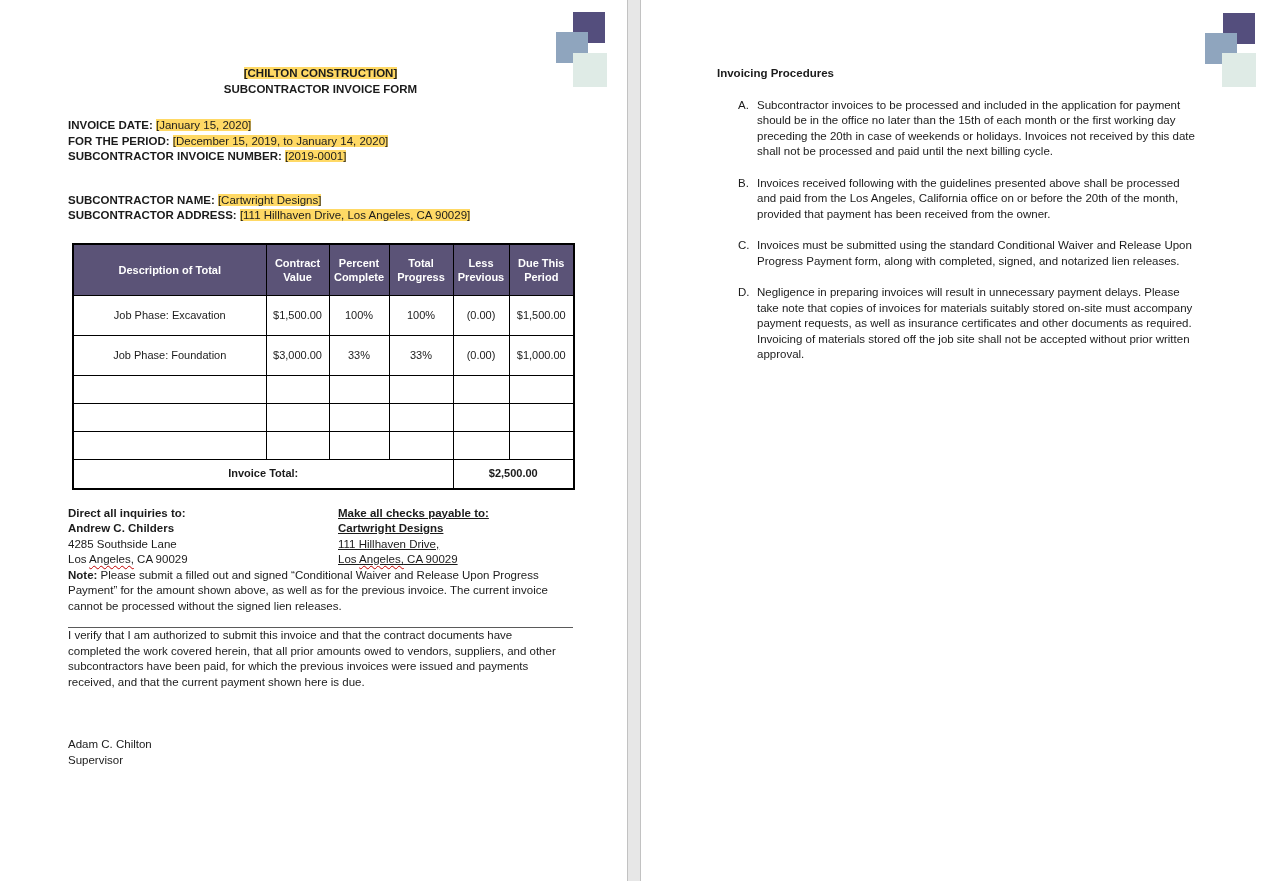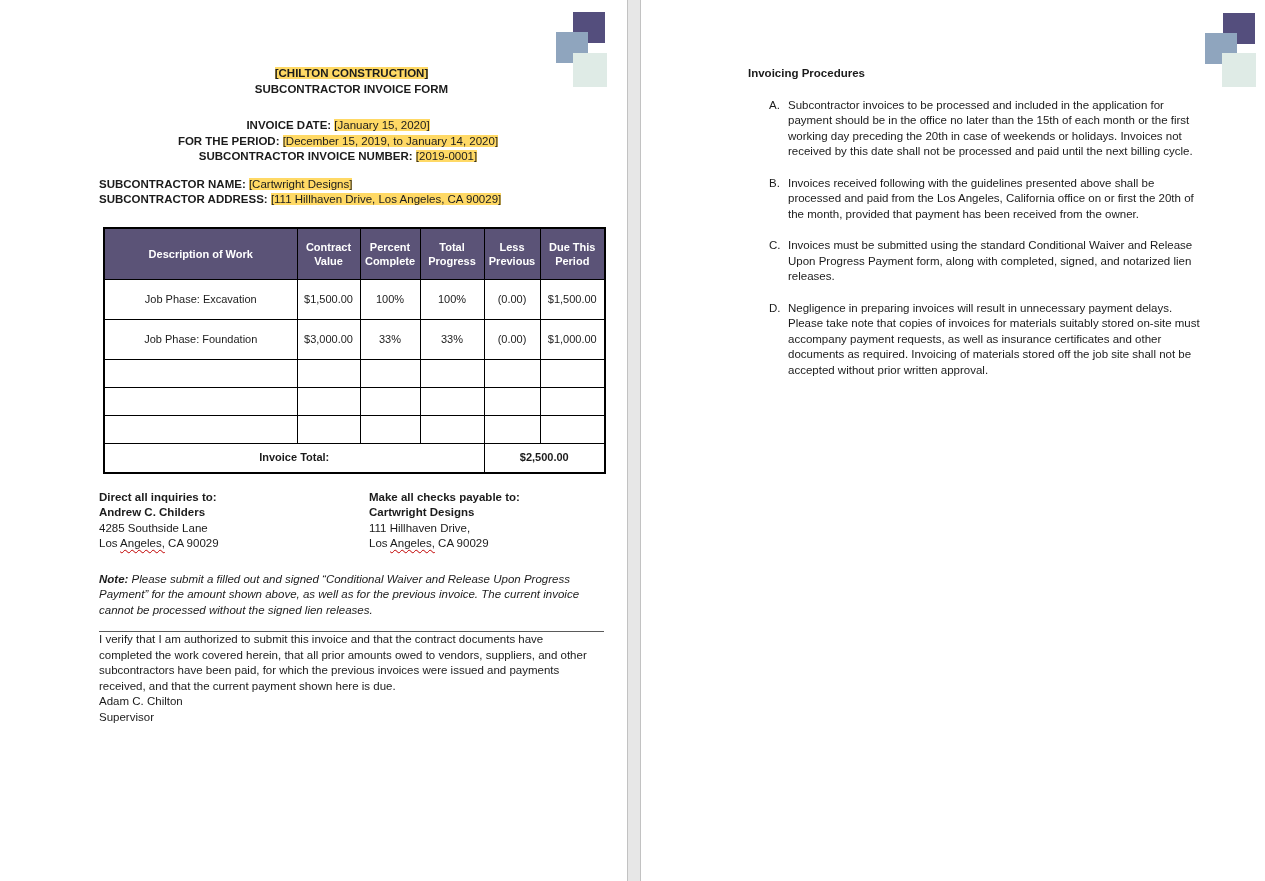--- a/index.html
+++ b/index.html
@@ -7,21 +7,21 @@
   body {
     width: 1265px; height: 881px;
     display: flex;
     background: #ffffff;
     font-family: "Liberation Sans", "DejaVu Sans", sans-serif;
     font-size: 11.5px;
     line-height: 15.5px;
     color: #1b1b1b;
     overflow: hidden;
   }
-  .page { background: #fff; position: relative; overflow: hidden; height: 881px; padding-left: 31px; }
+  .page { background: #fff; position: relative; overflow: hidden; height: 881px; }
   .page-left  { width: 627px; }
   .page-right { width: 624px; }
   .page-gap {
     width: 14px; height: 881px;
     background: #e7e7e7;
     border-left: 1px solid #c2c2c2;
     border-right: 1px solid #c2c2c2;
   }
   .sq { position: absolute; }
   .sq-purple { width: 32px; height: 31px; background: #544e7d; z-index: 1; }
@@ -29,21 +29,21 @@
   .sq-mint   { width: 34px; height: 34px; background: #dfebe6; z-index: 3; }
 
   .content-left  { padding: 66px 50px 0 68px; position: relative; }
   .content-right { padding: 66px 64px 0 76px; position: relative; }
 
   .b { font-weight: bold; }
   .hl { background: #ffd965; }
 
   .title-block { text-align: center; font-weight: bold; margin-bottom: 21px; width: 505px; }
 
-  .meta-block { margin-bottom: 12px; text-align: center; }
+  .meta-block { margin-bottom: 28px; }
   .sub-block  { margin-bottom: 19px; }
 
   table.invoice {
     border-collapse: collapse;
     width: 501px;
     margin-left: 4px;
     table-layout: fixed;
   }
   table.invoice, table.invoice th, table.invoice td { border: 1px solid #000; }
   table.invoice { border: 2px solid #000; }
@@ -66,39 +66,39 @@
   }
   td.cell-desc { text-align: left; padding-left: 9px; }
   tr.row-filled td { height: 40px; }
   tr.row-empty  td { height: 28px; }
   tr.row-total  td { height: 29px; }
   td.total-label { text-align: right; font-weight: bold; padding-right: 8px; }
   td.total-value { text-align: center; font-weight: bold; }
 
   .contact-row { display: flex; margin-top: 16px; width: 505px; }
   .contact-col1 { width: 270px; }
-  .contact-col2 { flex: 1; }
+  .contact-col2 { flex: 1; text-decoration: underline; }
 
   .misspell {
     text-decoration: underline;
     text-decoration-style: wavy;
     text-decoration-color: #c00000;
     text-decoration-thickness: 1px;
     text-underline-offset: 2px;
   }
 
-  .note-para { margin-top: 20px; width: 499px; font-style: italic; }
+  .note-para { margin-top: 0; width: 499px; }
   .rule {
     margin: 13px 0 0 0;
     border: none;
     border-top: 1px solid #5a5a5a;
     width: 505px;
   }
   .verify-para { margin-top: 0; width: 499px; }
-  .signature { }
+  .signature { margin-top: 47px; }
 
   .proc-heading { font-weight: bold; }
   .proc-list { margin-top: 16px; }
   .proc-item { display: flex; margin-bottom: 16px; }
   .proc-letter { width: 19px; margin-left: 21px; flex: none; }
   .proc-text { width: 443px; }
 </style>
 </head>
 <body>
 
@@ -128,21 +128,21 @@
       <colgroup>
         <col style="width:193px">
           <col style="width:63px">
           <col style="width:60px">
         <col style="width:64px">
           <col style="width:56px">
           <col style="width:65px">
       </colgroup>
       <thead>
         <tr>
-          <th>Description of Work</th>
+          <th>Description of Total</th>
           <th>Contract Value</th>
           <th>Percent Complete</th>
           <th>Total Progress</th>
           <th>Less Previous</th>
           <th>Due This Period</th>
         </tr>
       </thead>
       <tbody>
         <tr class="row-filled">
           <td class="cell-desc">Job Phase: Excavation</td>
@@ -230,21 +230,21 @@
 
   <div class="content-right">
     <div class="proc-heading">Invoicing Procedures</div>
     <div class="proc-list">
       <div class="proc-item">
         <div class="proc-letter">A.</div>
         <div class="proc-text">Subcontractor invoices to be processed and included in the application for payment should be in the office no later than the 15th of each month or the first working day preceding the 20th in case of weekends or holidays. Invoices not received by this date shall not be processed and paid until the next billing cycle.</div>
       </div>
       <div class="proc-item">
         <div class="proc-letter">B.</div>
-        <div class="proc-text">Invoices received following with the guidelines presented above shall be processed and paid from the Los Angeles, California office on or first the 20th of the month, provided that payment has been received from the owner.</div>
+        <div class="proc-text">Invoices received following with the guidelines presented above shall be processed and paid from the Los Angeles, California office on or before the 20th of the month, provided that payment has been received from the owner.</div>
       </div>
       <div class="proc-item">
         <div class="proc-letter">C.</div>
         <div class="proc-text">Invoices must be submitted using the standard Conditional Waiver and Release Upon Progress Payment form, along with completed, signed, and notarized lien releases.</div>
       </div>
       <div class="proc-item">
         <div class="proc-letter">D.</div>
         <div class="proc-text">Negligence in preparing invoices will result in unnecessary payment delays. Please take note that copies of invoices for materials suitably stored on-site must accompany payment requests, as well as insurance certificates and other documents as required. Invoicing of materials stored off the job site shall not be accepted without prior written approval.</div>
       </div>
     </div>

